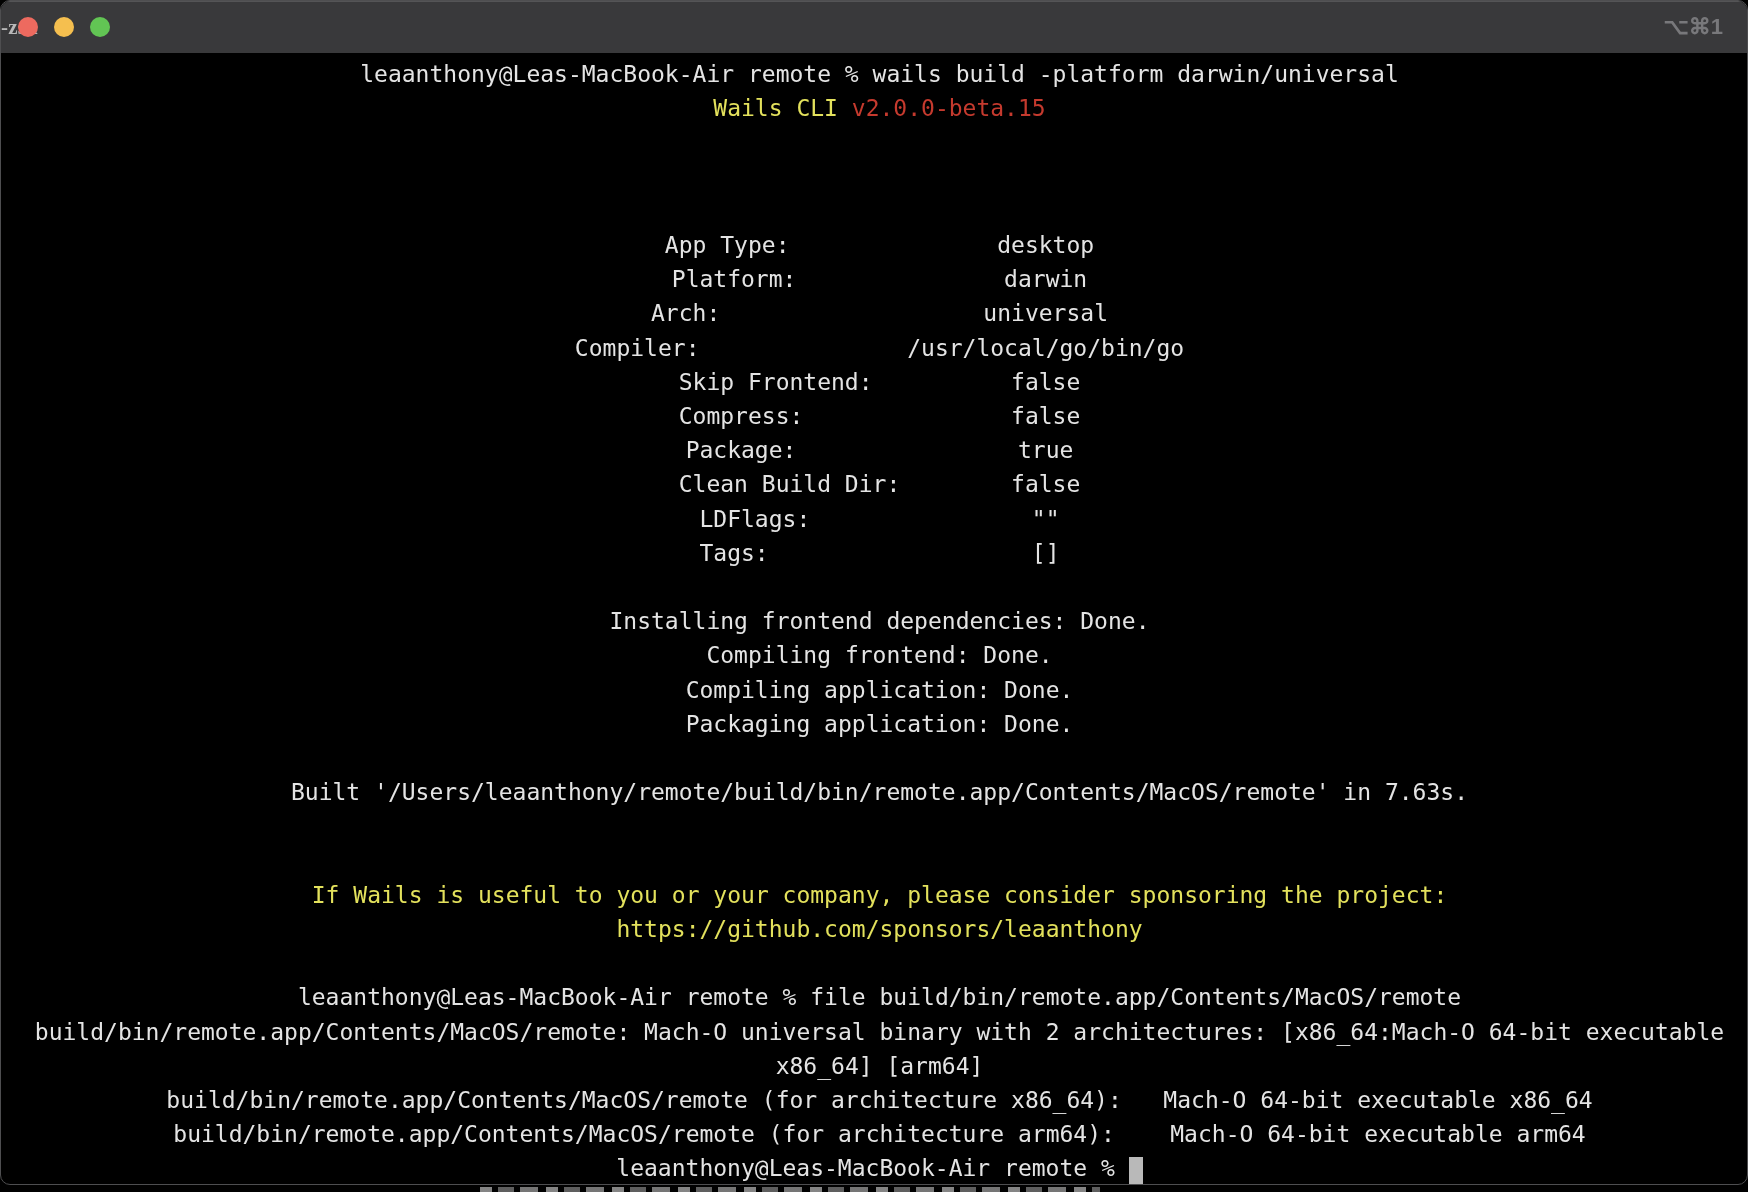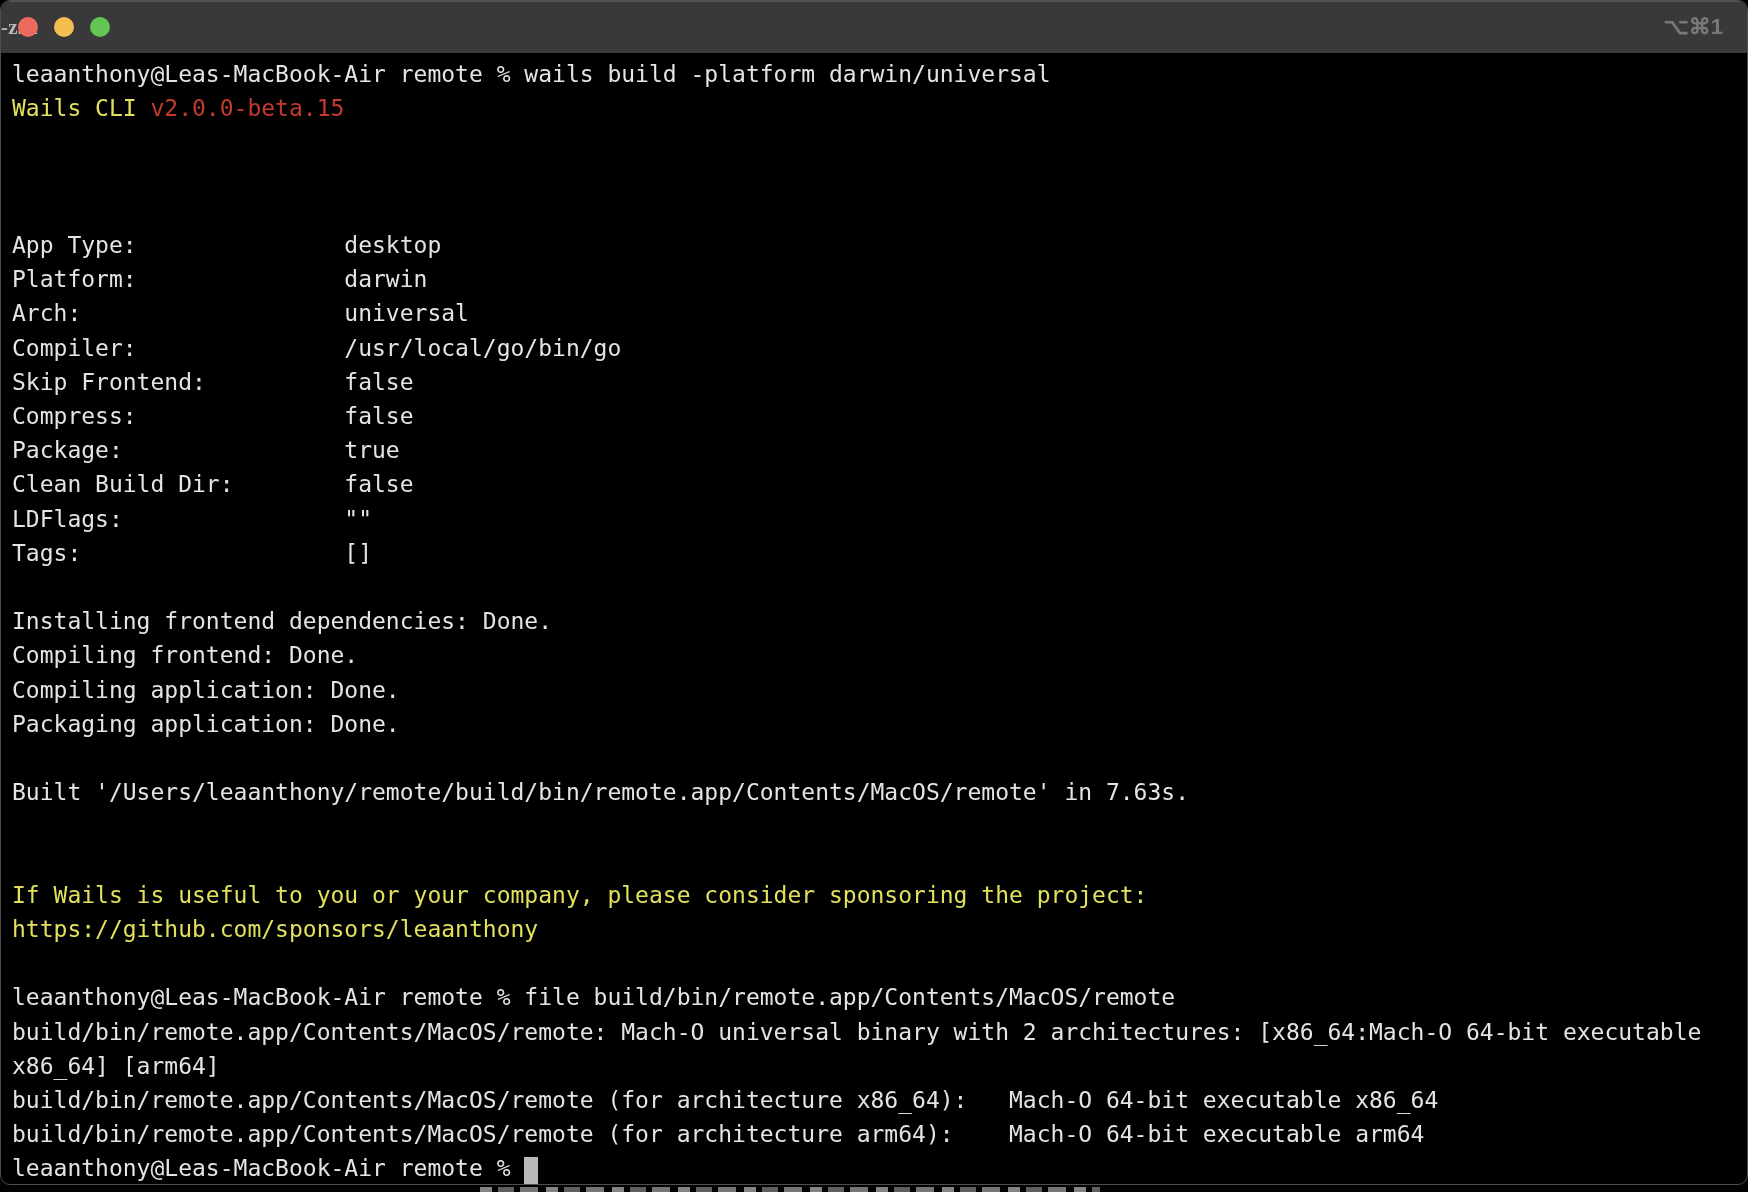--- a/index.html
+++ b/index.html
@@ -59,20 +59,21 @@
     font-weight: bold;
     font-size: 22px;
     color: #78787b;
   }
   .screen {
     padding: 4px 0 0 11px;
     font-size: 23px;
     line-height: 34.2px;
     white-space: pre;
     color: #e4e4e4;
+    text-align: center;
   }
   .line { min-height: 34.2px; }
   .cursor-block {
     display: inline-block;
     width: 14px;
     height: 28px;
     vertical-align: text-bottom;
     transform: translateY(4px);
   }
   .behind-sliver {

